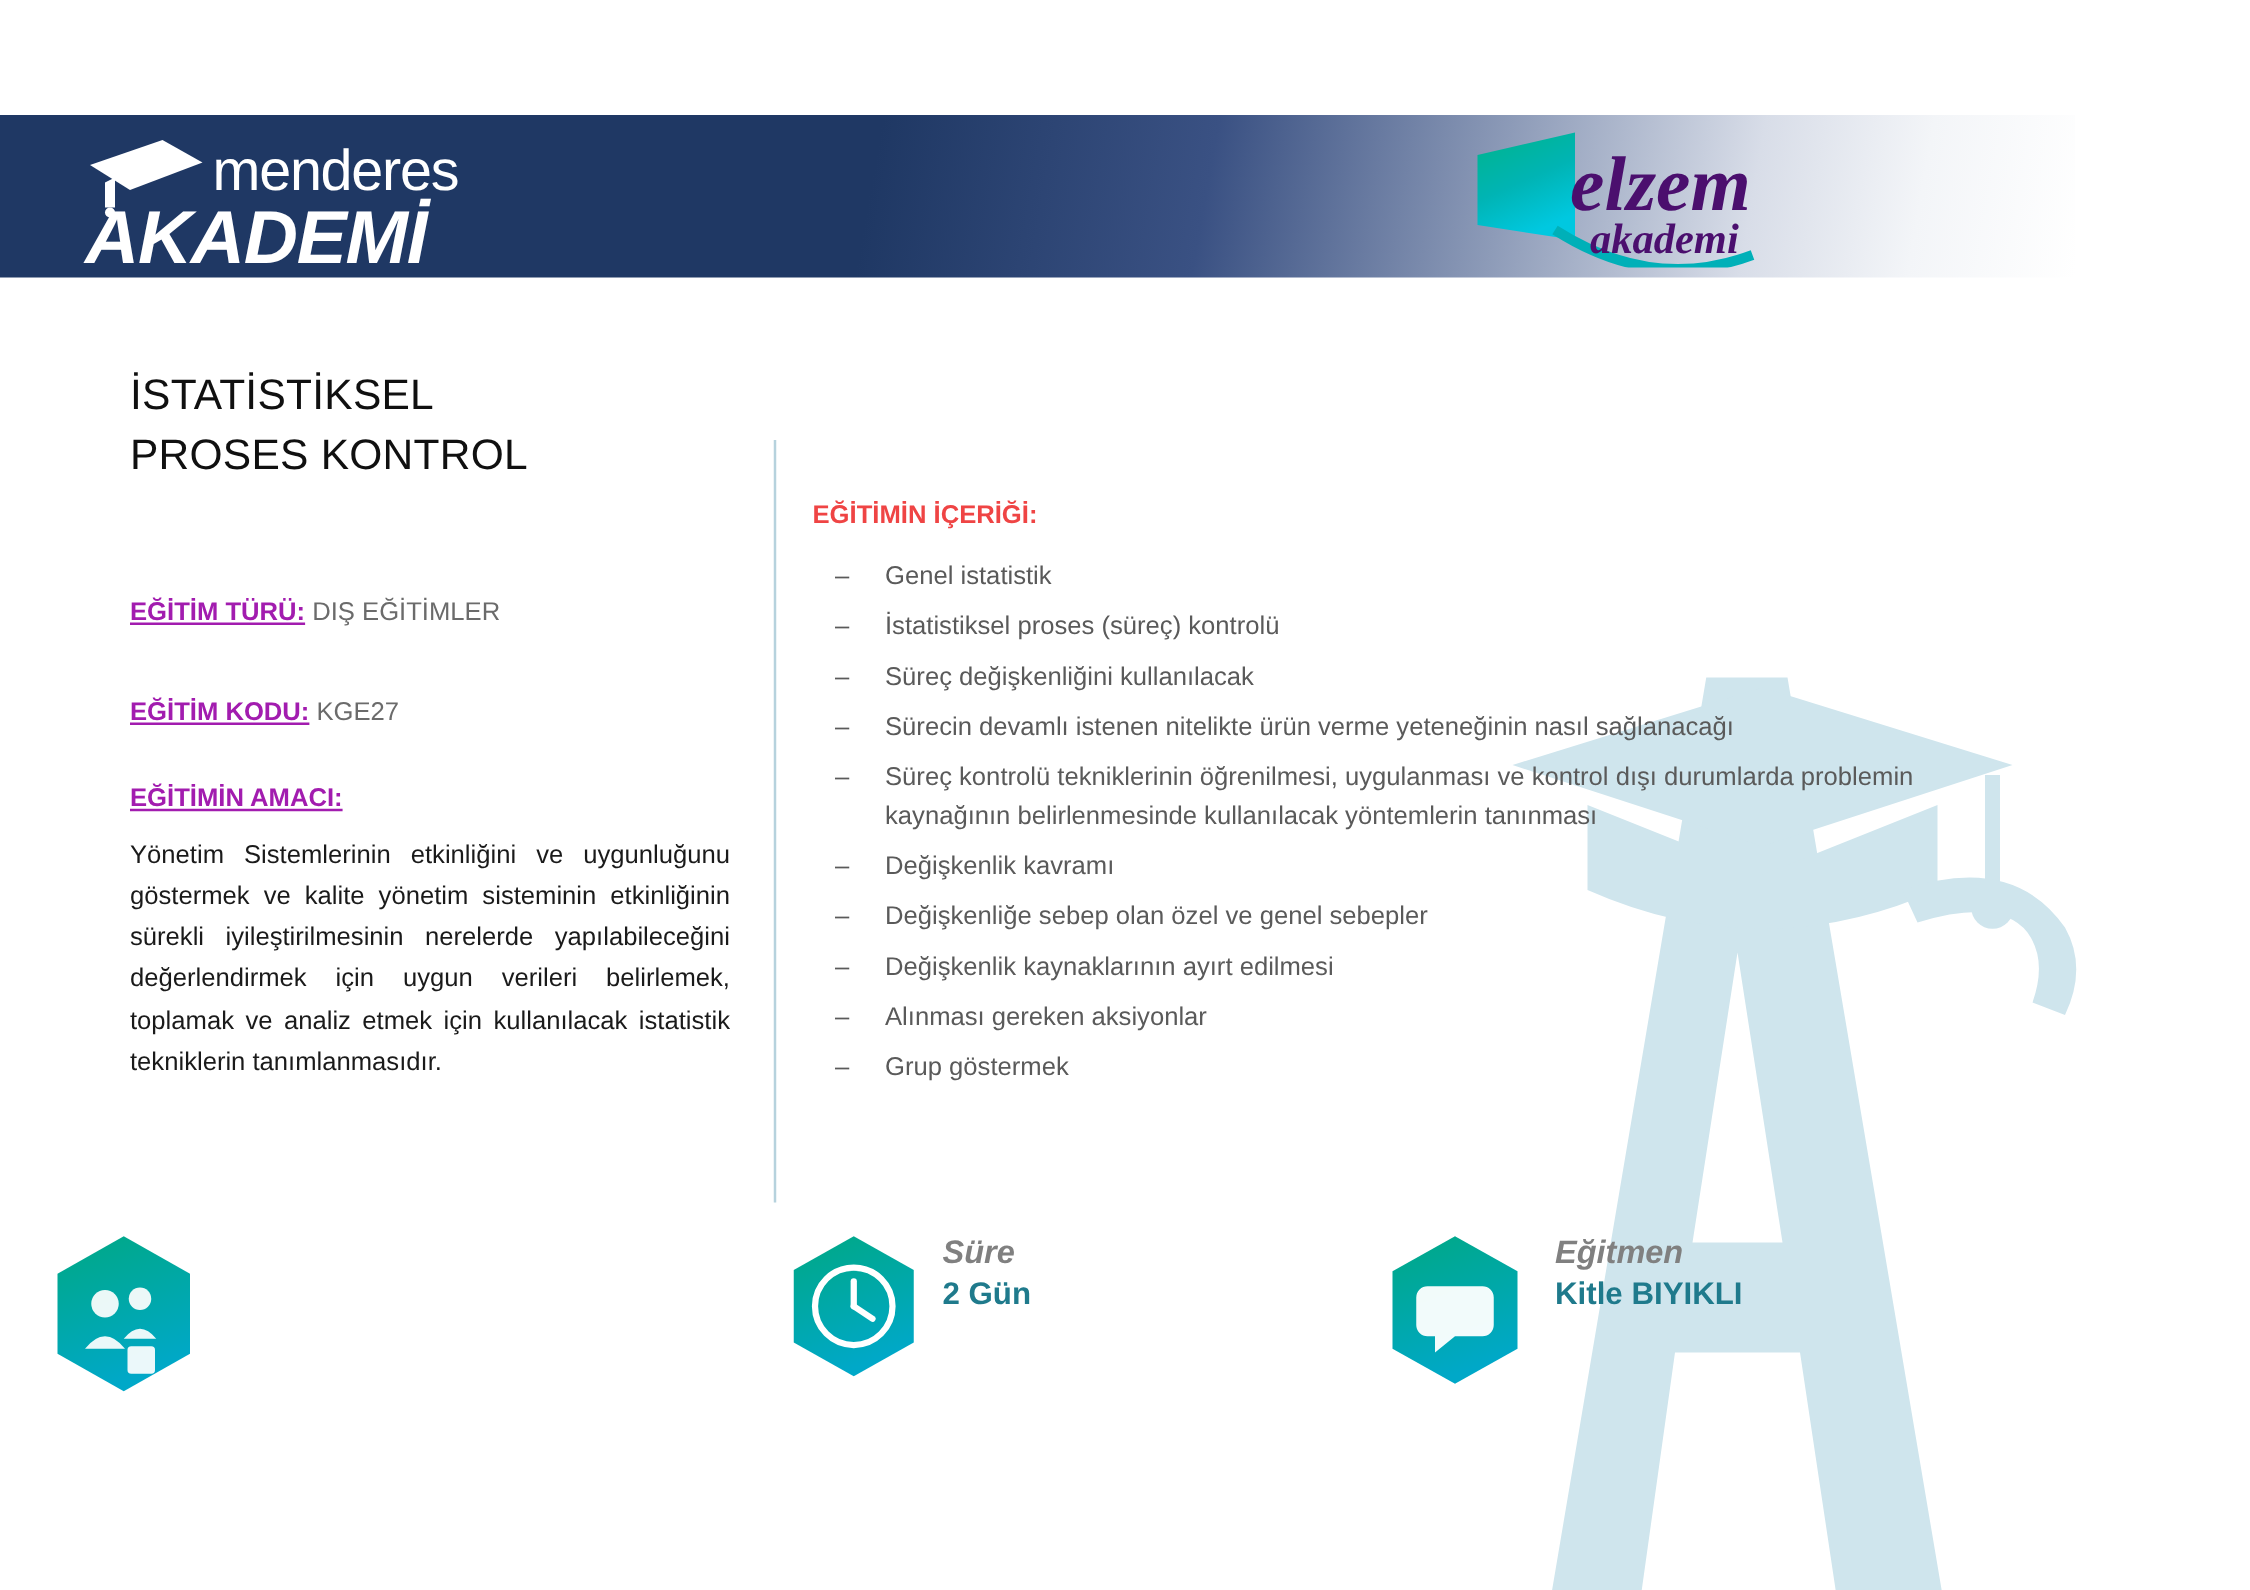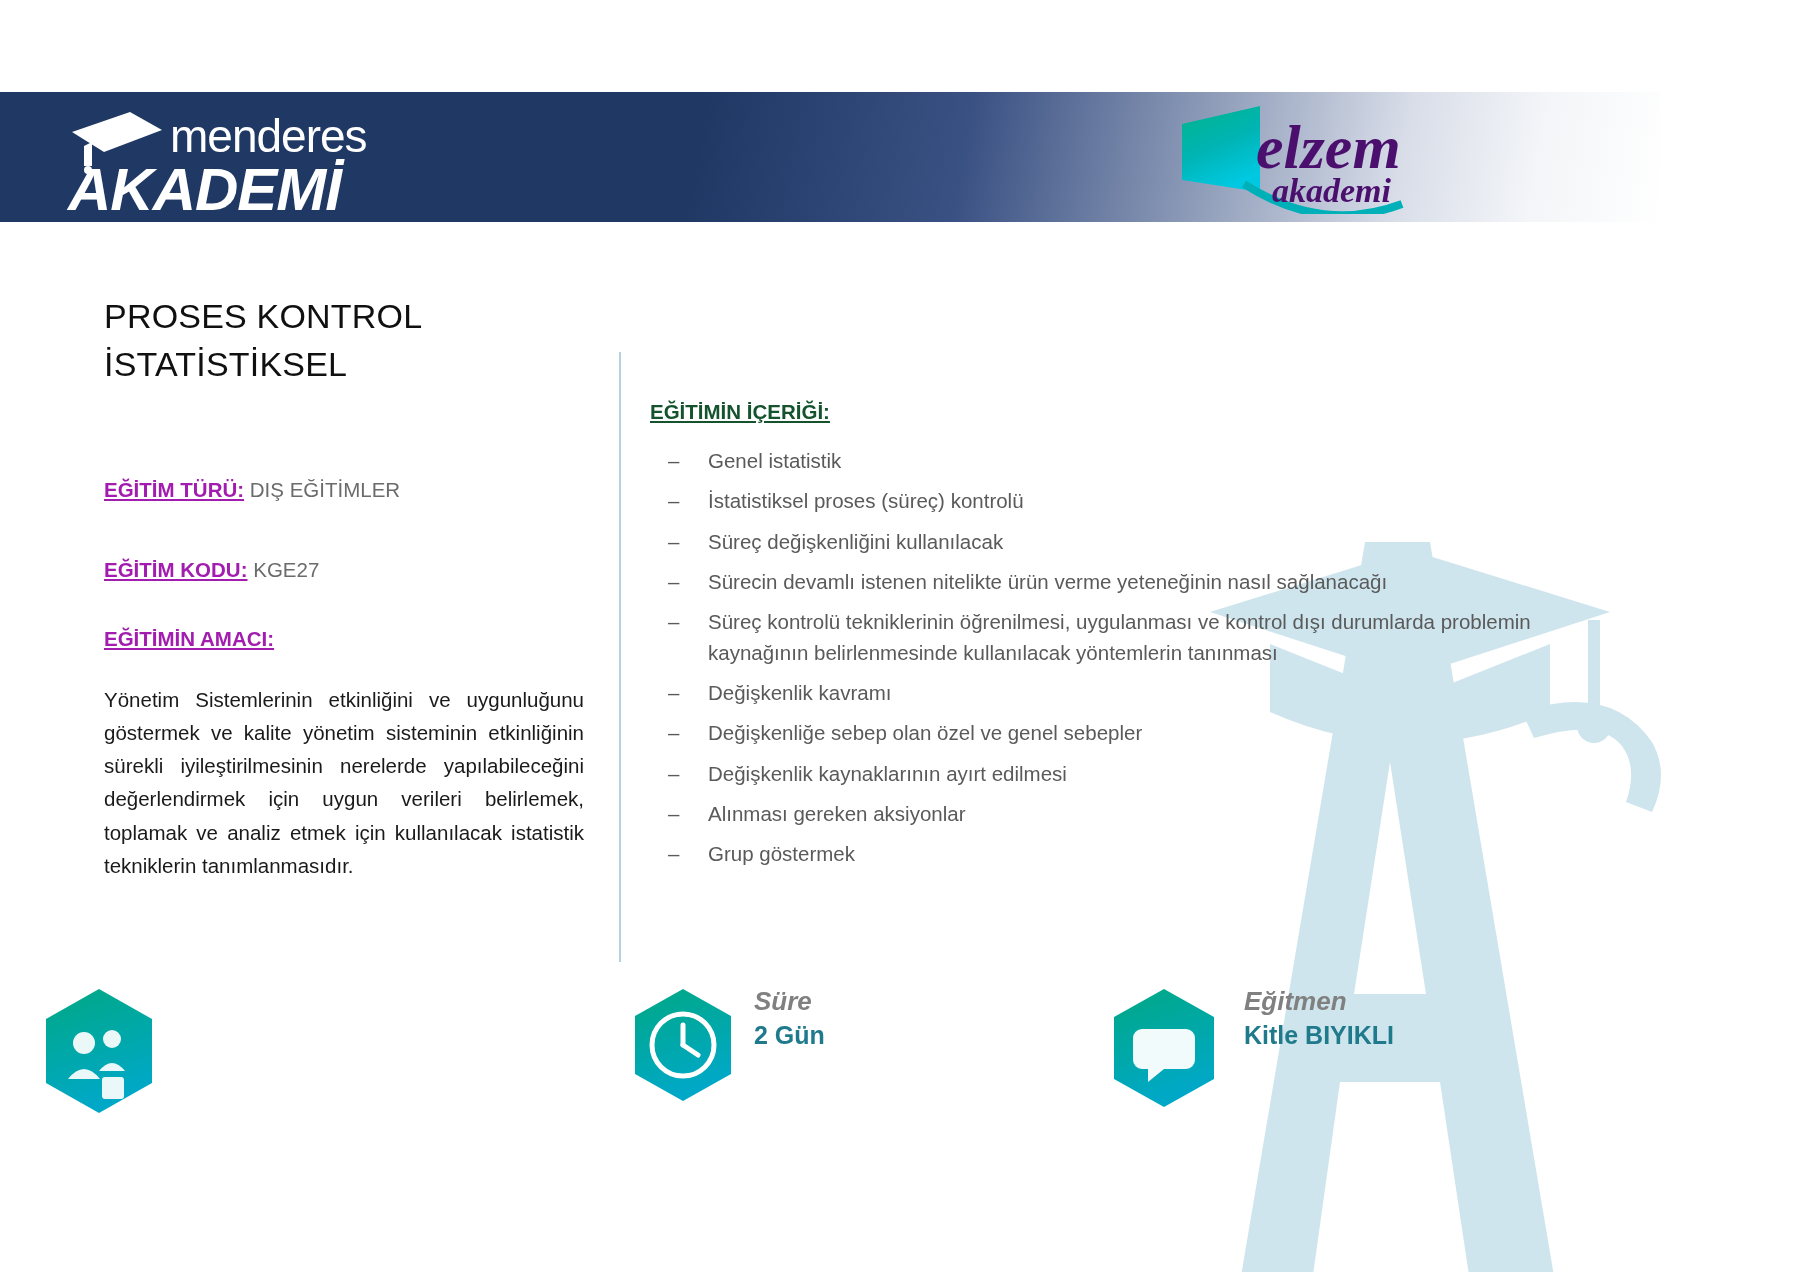--- a/index.html
+++ b/index.html
@@ -44,37 +44,37 @@
     font-size:34px;line-height:1.42;color:#101010;font-weight:400;
     letter-spacing:.2px;
   }
   .meta-row{margin-top:0;font-size:20.5px;color:#595959;line-height:1.5;}
   .meta-row .lbl{font-weight:bold;text-decoration:underline;color:#a21caf;}
   .meta-row .val{color:#6b6b6b;}
   .m1{margin-top:86px;}
   .m2{margin-top:50px;}
   .m3{margin-top:38px;}
   .amac-text{
-    margin-top:28px;
+    margin-top:12px;
     font-size:20.5px;line-height:1.62;color:#1a1a1a;
     text-align:justify;
   }
 
   
   .divider{
     position:absolute;left:619px;top:352px;
     width:2px;height:610px;background:#b6d2dd;z-index:2;
   }
 
   
   .right-col{
     position:absolute;left:650px;top:400px;width:950px;z-index:2;
   }
   .content-head{
-    font-size:20.5px;font-weight:bold;color:#14532d;text-decoration:underline;
+    font-size:20.5px;font-weight:bold;color:#ef4444;
   }
   .content-list{margin:22px 0 0 0;padding:0;list-style:none;}
   .content-list li{
     position:relative;
     padding-left:58px;
     font-size:20.5px;line-height:1.48;color:#5a5a5a;
     margin-bottom:10px;
   }
   .content-list li .dash{
     position:absolute;left:18px;top:0;color:#5a5a5a;
@@ -142,22 +142,22 @@
     </defs>
     <path d="M10 40 L88 22 L88 108 L10 96 Z" fill="url(#elzgrad)"></path>
     <path d="M72 100 Q150 150 230 120" stroke="#00b0b8" stroke-width="8" fill="none"></path>
     <text x="84" y="84" fill="#4b0f6e" font-family="'Liberation Serif',serif" font-size="62" font-weight="bold" font-style="italic">elzem</text>
     <text x="100" y="118" fill="#4b0f6e" font-family="'Liberation Serif',serif" font-size="34" font-weight="bold" font-style="italic">akademi</text>
   </svg>
 </div>
 
 <div class="left-col">
   <div class="course-title">
+    <div>İSTATİSTİKSEL</div>
     <div>PROSES KONTROL</div>
-    <div>İSTATİSTİKSEL</div>
   </div>
 
   <div class="meta-row m1">
     <span class="lbl">EĞİTİM TÜRÜ:</span>
     <span class="val">DIŞ EĞİTİMLER</span>
   </div>
 
   <div class="meta-row m2">
     <span class="lbl">EĞİTİM KODU:</span>
     <span class="val">KGE27</span>

